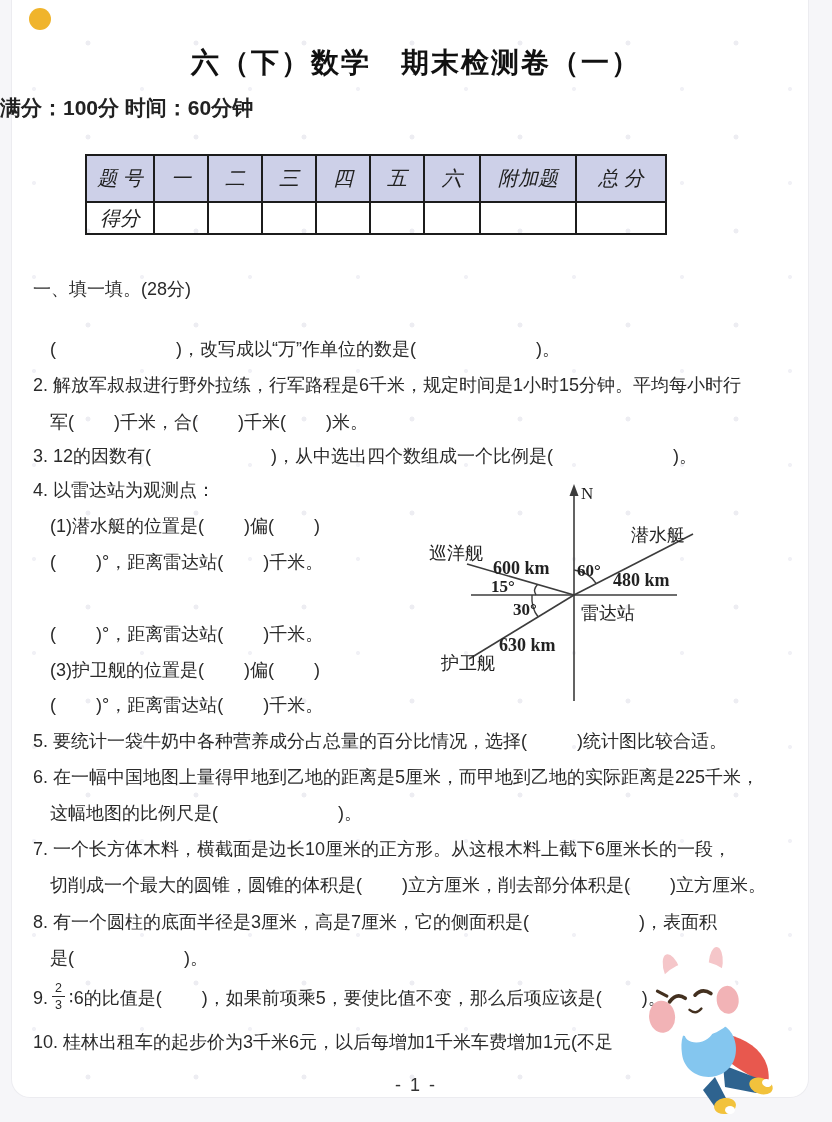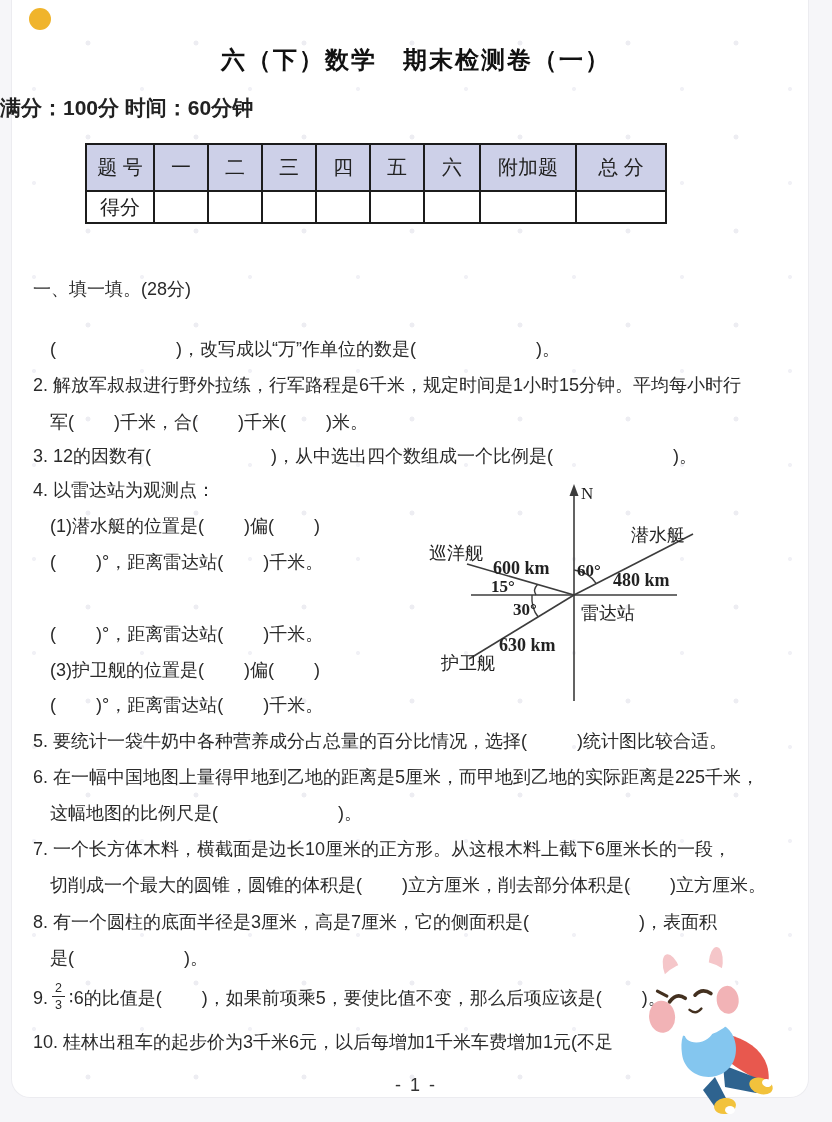--- a/index.html
+++ b/index.html
@@ -25,31 +25,31 @@
     pointer-events:none;
   }
   .content { position:absolute; inset:0; z-index:1; }
 
   .accent-dot {
     position:absolute; left:29px; top:8px; width:22px; height:22px;
     border-radius:50%; background:#f0b42c;
   }
   .title {
     position:absolute; top:44px; left:0; width:100%;
-    text-align:center; font-size:24px; font-weight:bold;
+    text-align:center; font-size:28px; font-weight:bold;
     letter-spacing:2px; color:#111;
   }
   .subtitle {
     position:absolute; top:94px; left:0; width:100%;
     text-align:left; font-size:21px; font-weight:bold; color:#222;
   }
 
   table.score-table {
-    position:absolute; left:85px; top:143px;
-    border-collapse:collapse; table-layout:fixed;
+    position:absolute; left:85px; top:154px;
+    border-collapse:collapse; table-layout:fixed;font-style:italic;
   }
   table.score-table td {
     border:2px solid #1c1c1c; text-align:center;
     font-size:20px; color:#222; height:32px; overflow:hidden;
   }
   table.score-table tr.head td { background:#cdd0e8; height:47px; }
 
   .line {
     position:absolute; font-size:18px; line-height:25px;
     color:#2a2a2a; white-space:pre;

